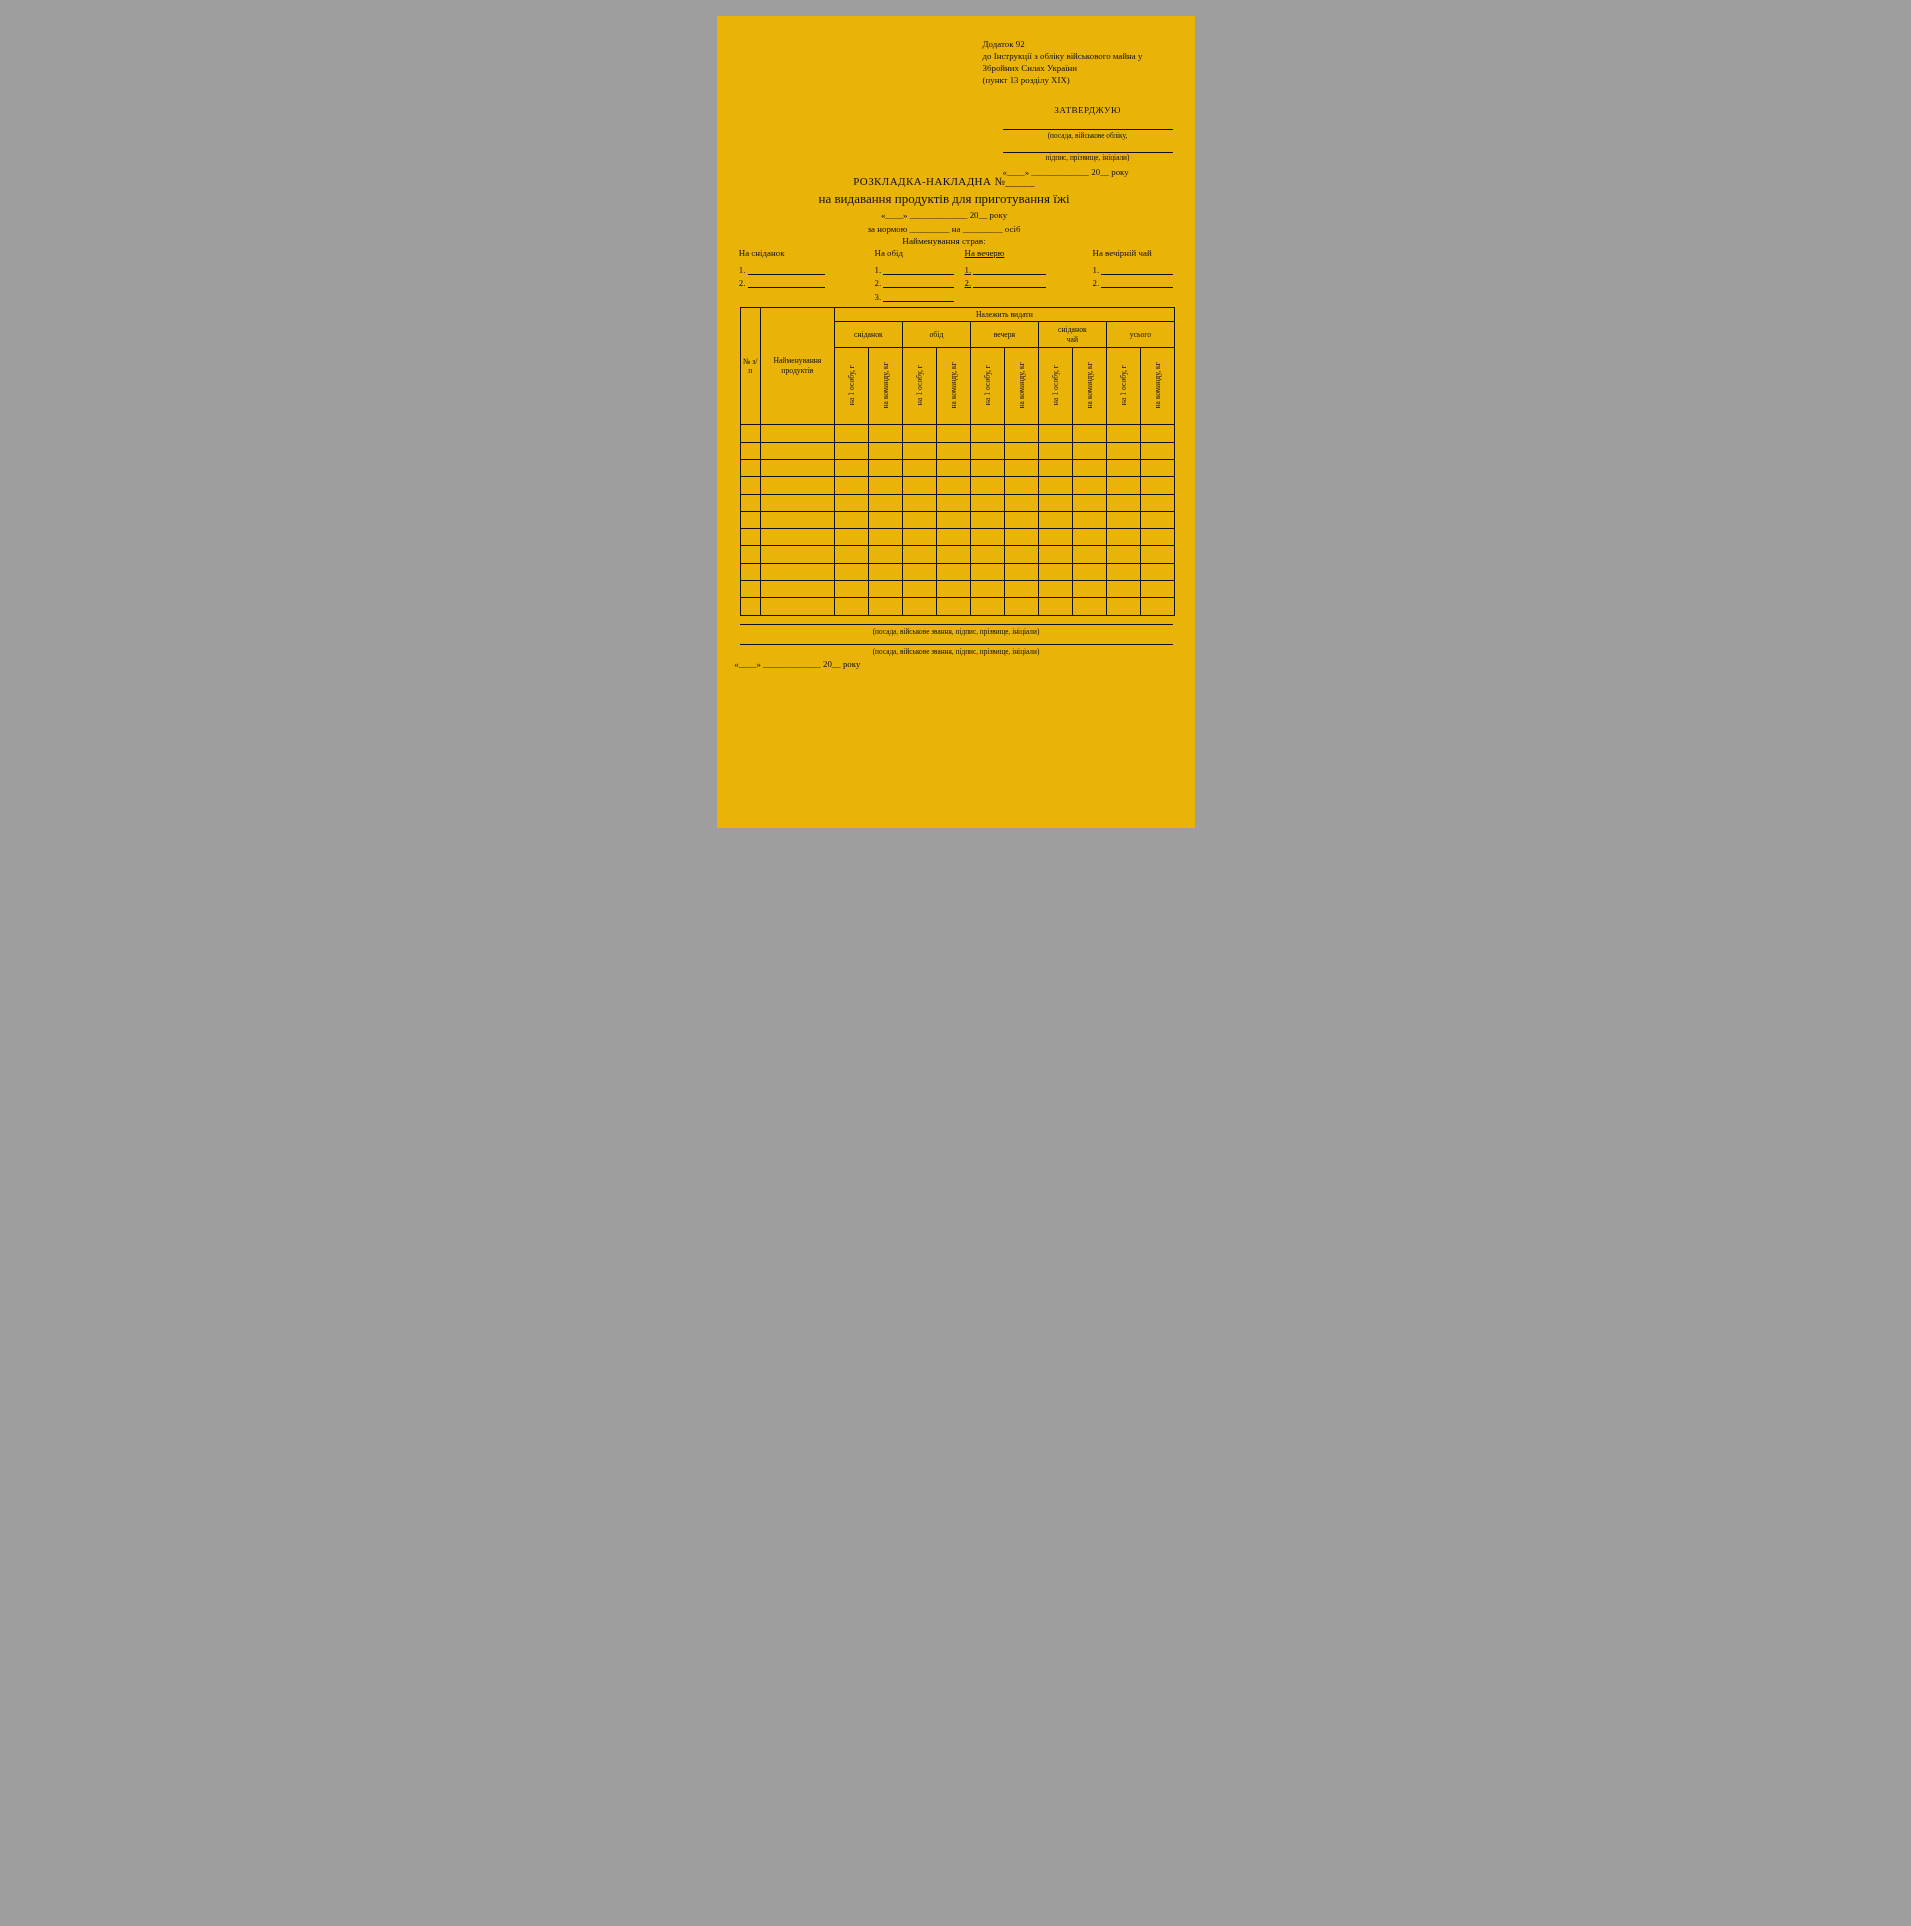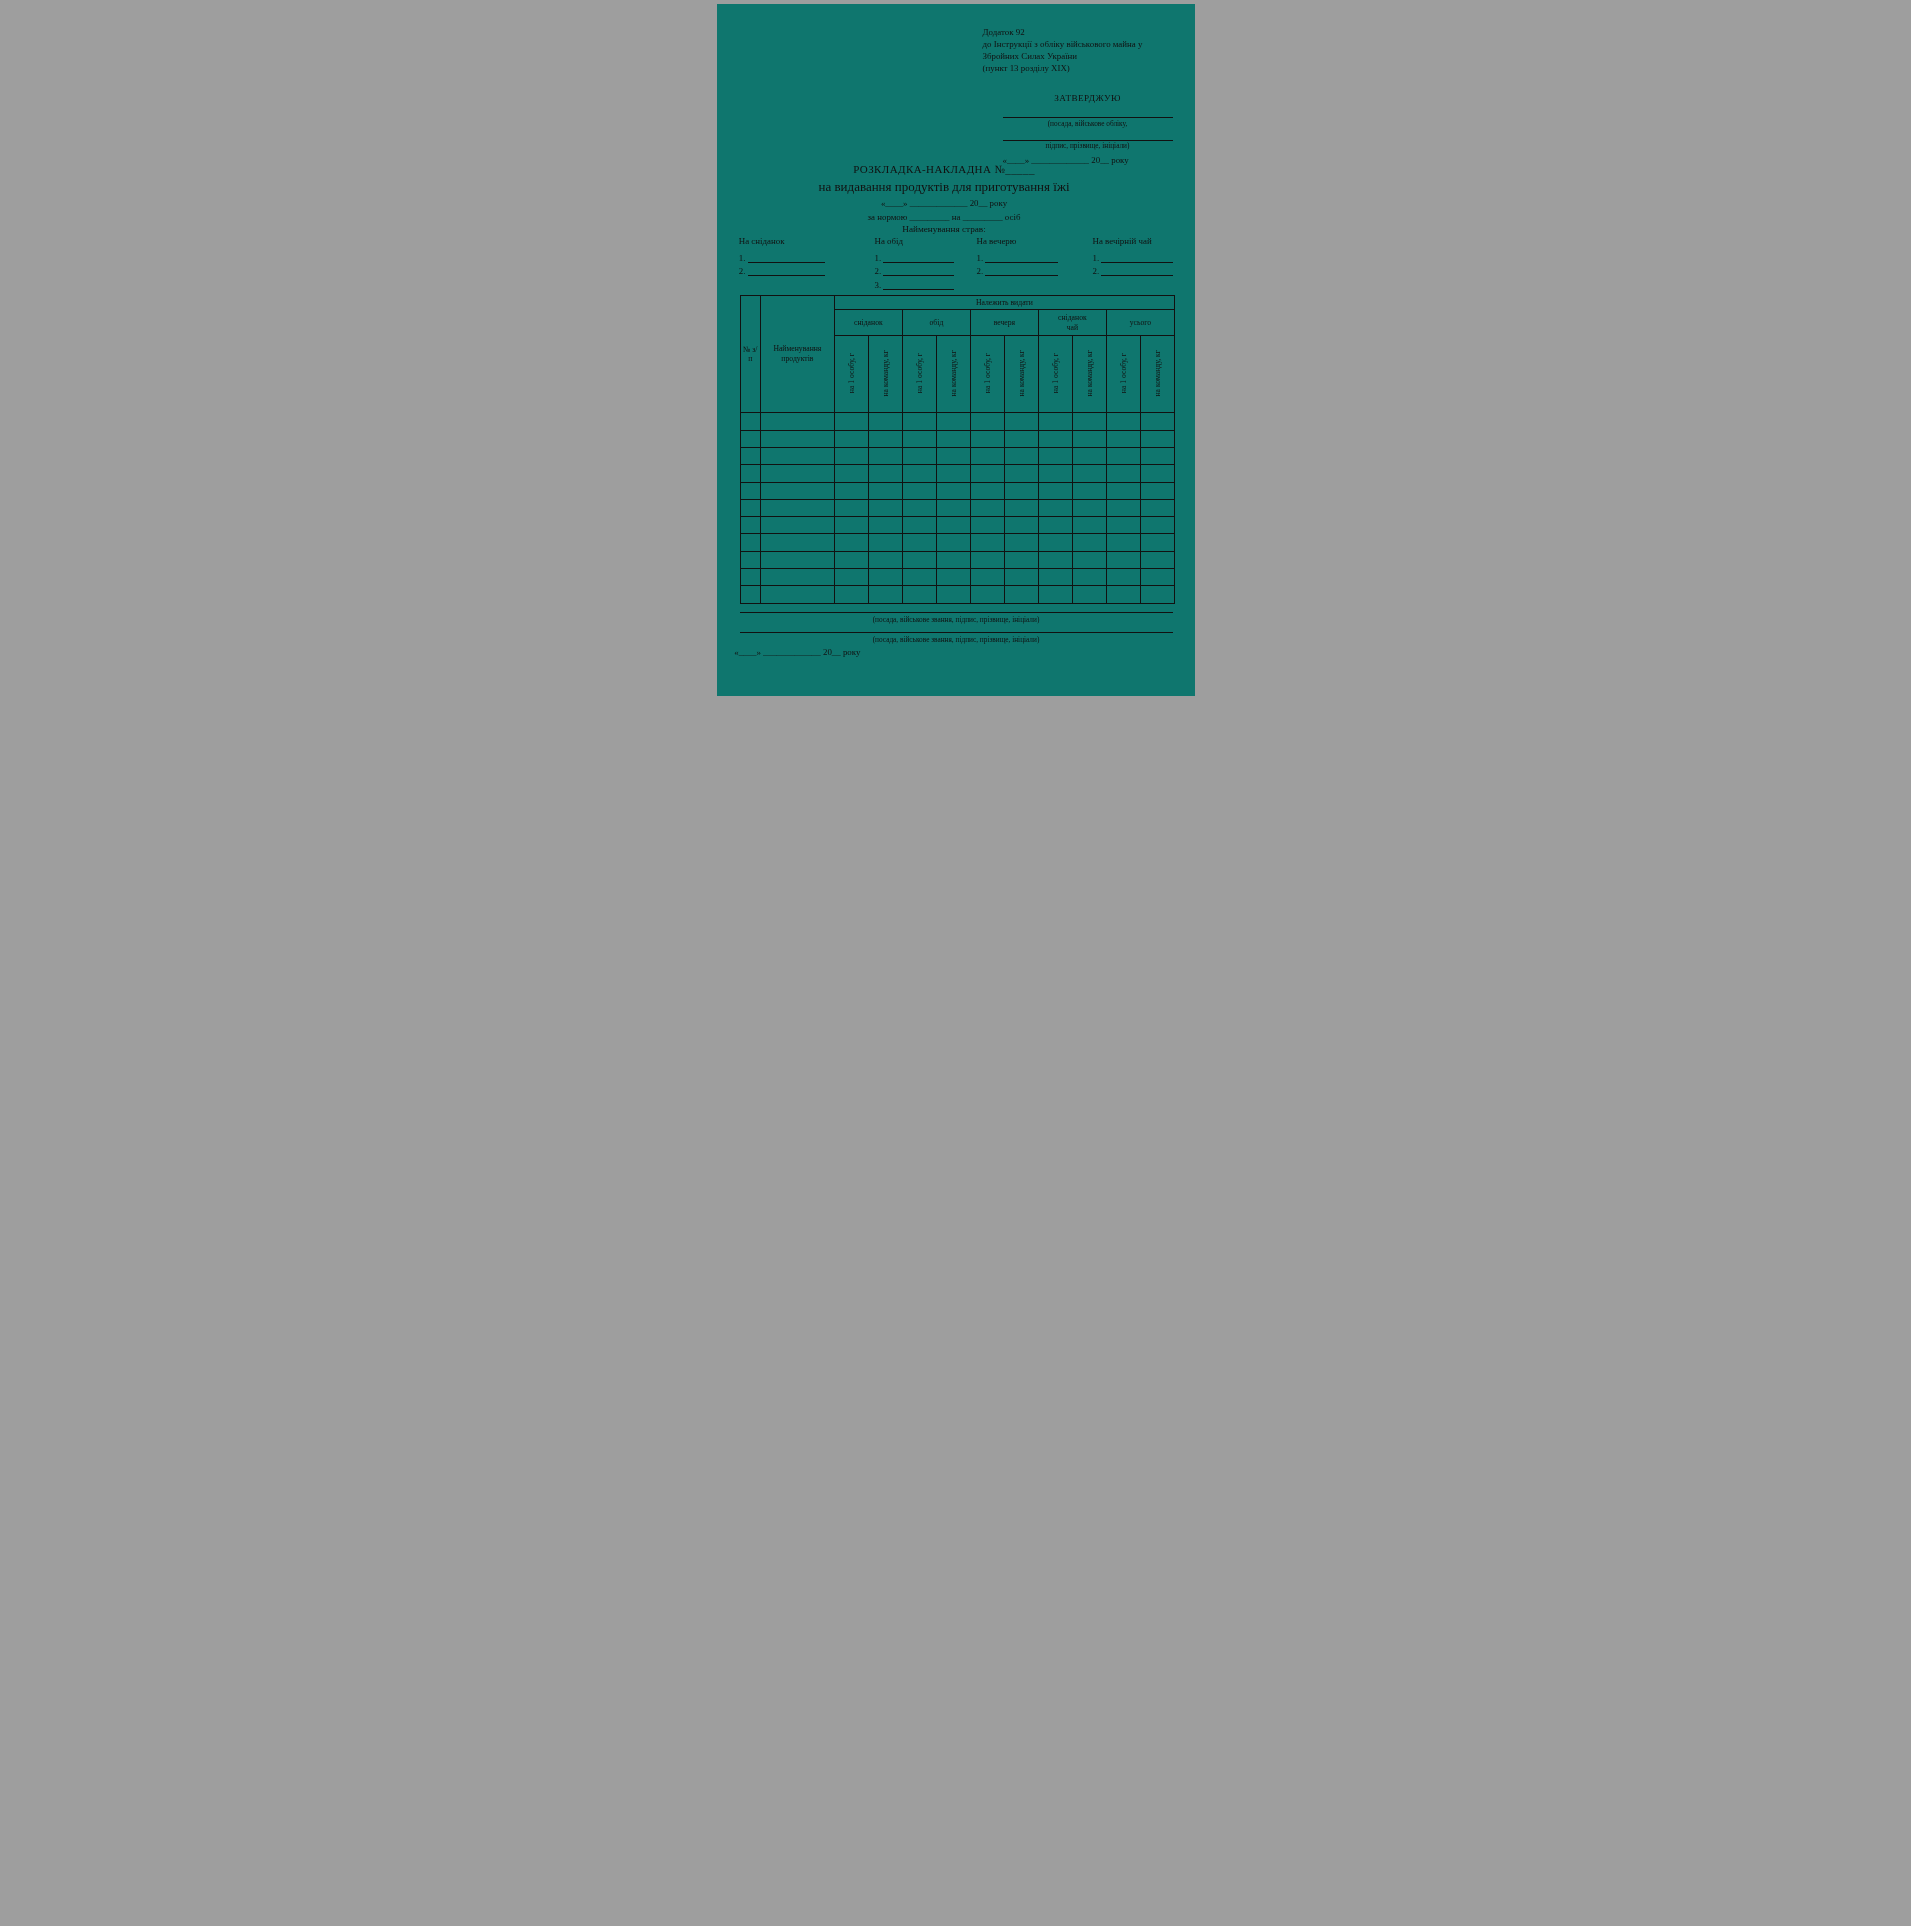--- a/index.html
+++ b/index.html
@@ -4,23 +4,23 @@
 <style>
   html, body {
     margin: 0;
     padding: 0;
     background: #9e9e9e;
     font-family: "Liberation Serif", "DejaVu Serif", serif;
   }
   .page {
     position: relative;
     width: 478px;
-    height: 692px;
-    margin: 4px auto;
-    background: #0f766e;
+    height: 812px;
+    margin: 16px auto;
+    background: #eab308;
     color: #111;
     overflow: hidden;
   }
 
   
   .appendix {
     position: absolute;
     left: 266px;
     top: 21.6px;
     font-size: 8.9px;
@@ -98,21 +98,21 @@
     font-size: 8.9px;
   }
   .dish-num { flex: 0 0 auto; padding-right: 2.3px; }
   .dish-blank {
     flex: 1 1 auto;
     border-bottom: 0.8px solid #111;
     height: 100%;
   }
   .dish-col.c0 { left: 22.3px;  width: 86px; }
   .dish-col.c1 { left: 158px; width: 79px; }
-  .dish-col.c2 { left: 260px; width: 81px; }
+  .dish-col.c2 { left: 248px; width: 81px; text-decoration: underline; }
   .dish-col.c3 { left: 376px; width: 80px; }
 
   
   table.main-table {
     position: absolute;
     left: 23px;
     top: 291px;
     width: 433px;
     border-collapse: collapse;
     table-layout: fixed;

